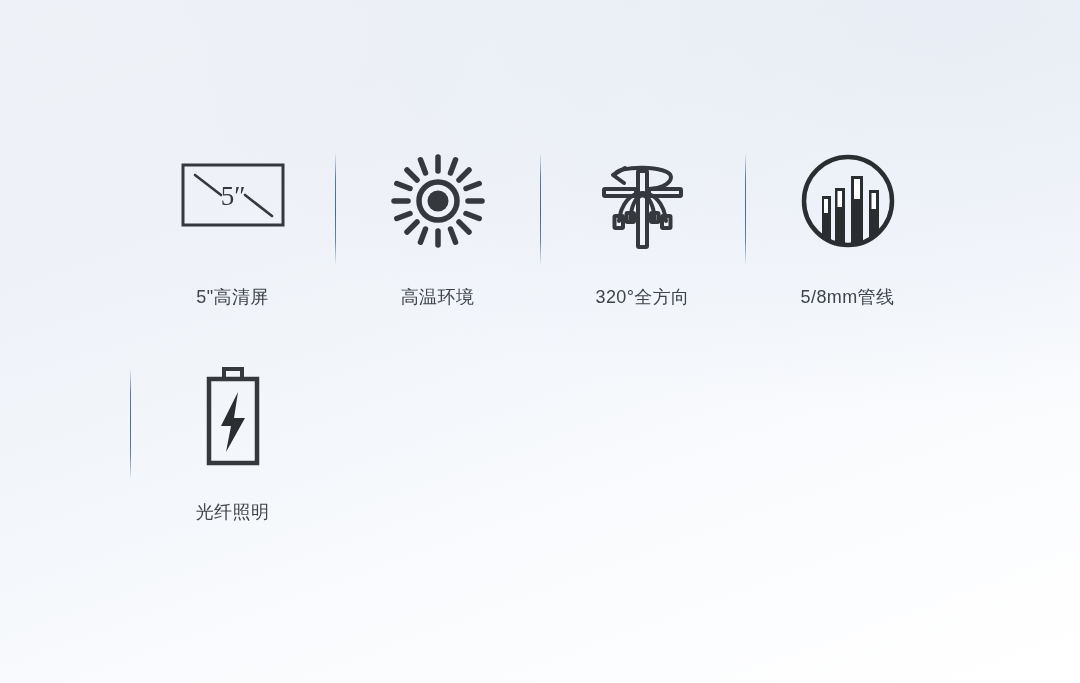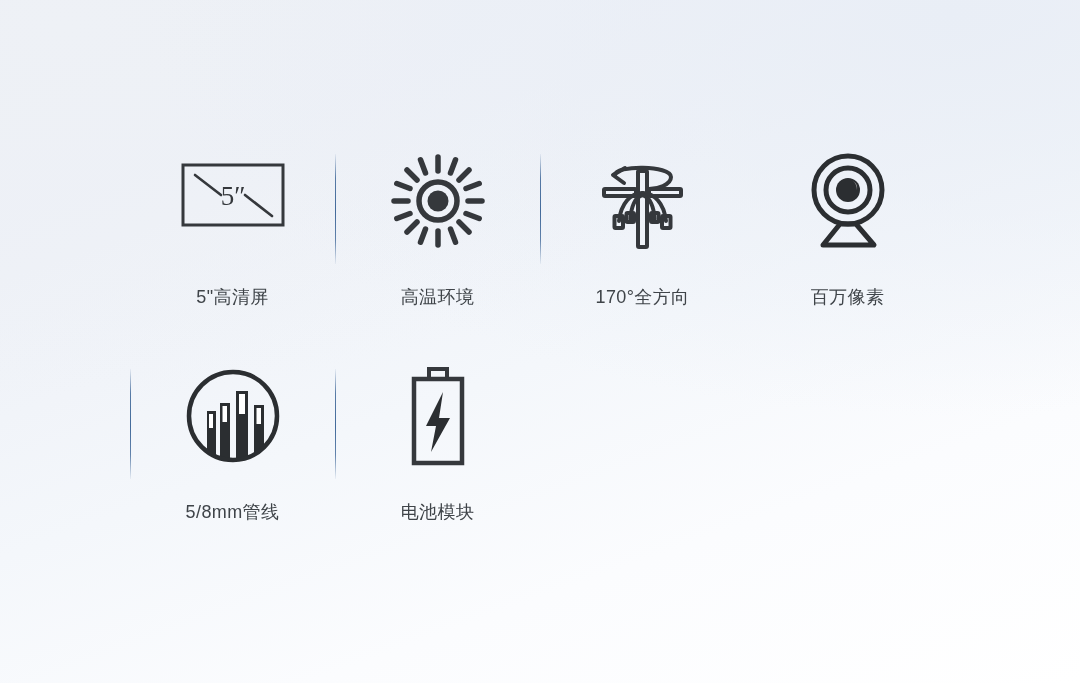--- a/index.html
+++ b/index.html
@@ -132,36 +132,24 @@
             <path d="M51.5 44 C59 46, 63 56, 63.5 68"></path>
             <rect x="13" y="38" width="32" height="7" rx="1"></rect>
             <rect x="58" y="38" width="32" height="7" rx="1"></rect>
             <rect x="23.5" y="65" width="8.5" height="12" rx="1"></rect>
             <rect x="71" y="65" width="8.5" height="12" rx="1"></rect>
             <rect x="35.5" y="62" width="7.5" height="9" rx="1"></rect>
             <rect x="60" y="62" width="7.5" height="9" rx="1"></rect>
           </g>
         </svg>
       </div>
-      <div class="label">170°全方向</div>
+      <div class="label">320°全方向</div>
     </div>
 
 
-    <div class="cell">
-      <div class="icon-wrap">
-        <svg width="100" height="98" viewBox="0 0 100 98">
-          <circle cx="50" cy="38" r="34" fill="none" stroke="#2b2e31" stroke-width="5"></circle>
-          <circle cx="50" cy="38" r="22" fill="none" stroke="#2b2e31" stroke-width="5"></circle>
-          <circle cx="50" cy="38" r="12" fill="#2b2e31"></circle>
-          <path d="M55 29 a11 11 0 0 1 4 9 a9 9 0 0 0 -4 -9 Z" fill="#ffffff" opacity="0.95"></path>
-          <path d="M25 93 L42 72 L58 72 L76 93 Z" fill="none" stroke="#2b2e31" stroke-width="5" stroke-linejoin="round"></path>
-        </svg>
-      </div>
-      <div class="label">百万像素</div>
-    </div>
 
     <div class="cell">
       <div class="divider"></div>
       <div class="icon-wrap">
         <svg width="98" height="98" viewBox="0 0 98 98">
           <defs>
             <clipPath id="cablecirc">
                 <circle cx="49" cy="49" r="44"></circle>
               </clipPath>
           </defs>
@@ -184,17 +172,17 @@
 
     <div class="cell">
       <div class="divider"></div>
       <div class="icon-wrap">
         <svg width="66" height="100" viewBox="0 0 66 100">
           <rect x="24" y="3" width="18" height="10" fill="none" stroke="#35383c" stroke-width="4"></rect>
           <rect x="9" y="13" width="48" height="84" fill="none" stroke="#35383c" stroke-width="4.5"></rect>
           <path d="M38 26 L21 60 L31 60 L26 86 L45 52 L34 52 Z" fill="#2b2e31"></path>
         </svg>
       </div>
-      <div class="label">电池模块</div>
+      <div class="label">光纤照明</div>
     </div>
 
   </div>
 </div>
 
 </body></html>

